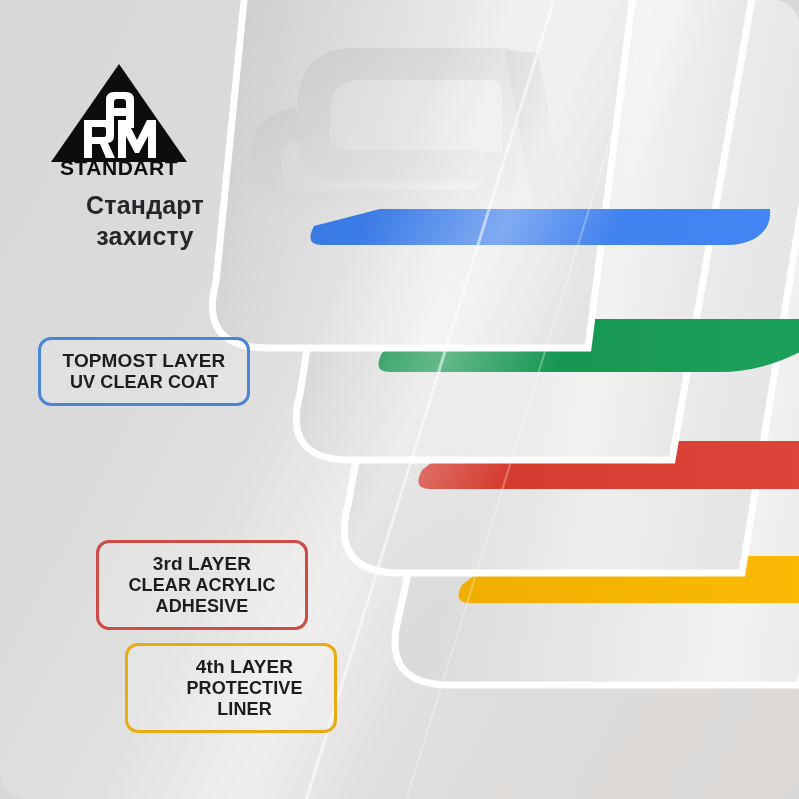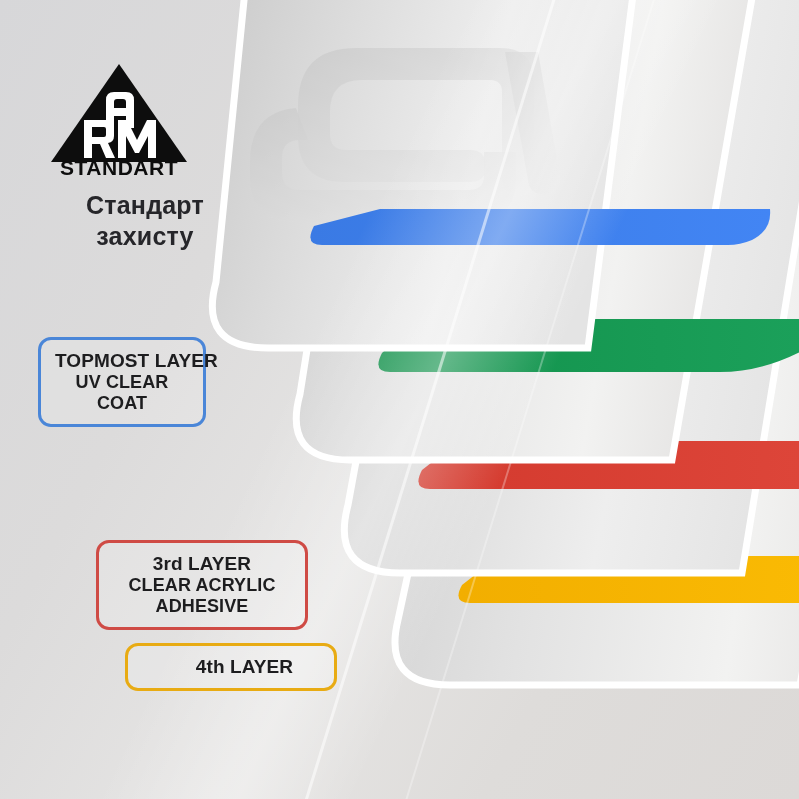--- a/index.html
+++ b/index.html
@@ -5,20 +5,21 @@
   html,body{margin:0;padding:0;}
   body{
     width:799px;height:799px;overflow:hidden;
     font-family:"Liberation Sans","DejaVu Sans",sans-serif;
     background:#d9d8d8;
   }
   #stage{
     position:relative;width:799px;height:799px;overflow:hidden;
     background:
       linear-gradient(118deg,#d7d7d9 0%,#dcdbdb 28%,#e6e5e4 52%,#dedcda 74%,#dcd9d7 100%);
+    border-radius: 26px;
   }
   
   .sheen{
     position:absolute;inset:0;pointer-events:none;
     background:linear-gradient(115deg,rgba(255,255,255,0) 40%,rgba(255,255,255,.35) 52%,rgba(255,255,255,0) 62%);
   }
   
   .left-panel{position:absolute;left:0;top:0;width:340px;height:799px;}
 
   .logo-wrap{position:absolute;left:44px;top:58px;width:150px;height:120px;}
@@ -42,21 +43,21 @@
     padding:9px 14px 10px 14px;
     color:#1d1d1f;
   }
   .label-box .l1{
     font-weight:700;font-size:19px;line-height:23px;letter-spacing:.1px;
     white-space:nowrap;
   }
   .label-box .l2{
     font-weight:700;font-size:18px;line-height:21px;letter-spacing:.1px;
   }
-  .lb0{left:38px; top:337px; width:168px;}
+  .lb0{left:38px; top:337px; width:212px;}
   .lb1{left:67px; top:439px; width:212px;}
   .lb2{left:96px; top:540px; width:212px;}
   .lb3{left:125px;top:643px; width:212px;}
 
   
   .stack{position:absolute;left:0;top:0;width:799px;height:799px;}
   .stack svg{display:block;}
 
   
   .wm{position:absolute;left:0;top:0;pointer-events:none;}
@@ -193,16 +194,17 @@
 
 
     <div class="label-box lb2" style="border-color:#cf4b45;">
       <div class="l1">3rd LAYER</div>
       <div class="l2">CLEAR ACRYLIC</div>
       <div class="l2">ADHESIVE</div>
     </div>
 
     <div class="label-box lb3" style="border-color:#e8ab13;padding-left:41px;">
       <div class="l1">4th LAYER</div>
+      <div class="l2">PROTECTIVE LINER</div>
     </div>
 
   </div>
 </div>
 
 </body></html>

